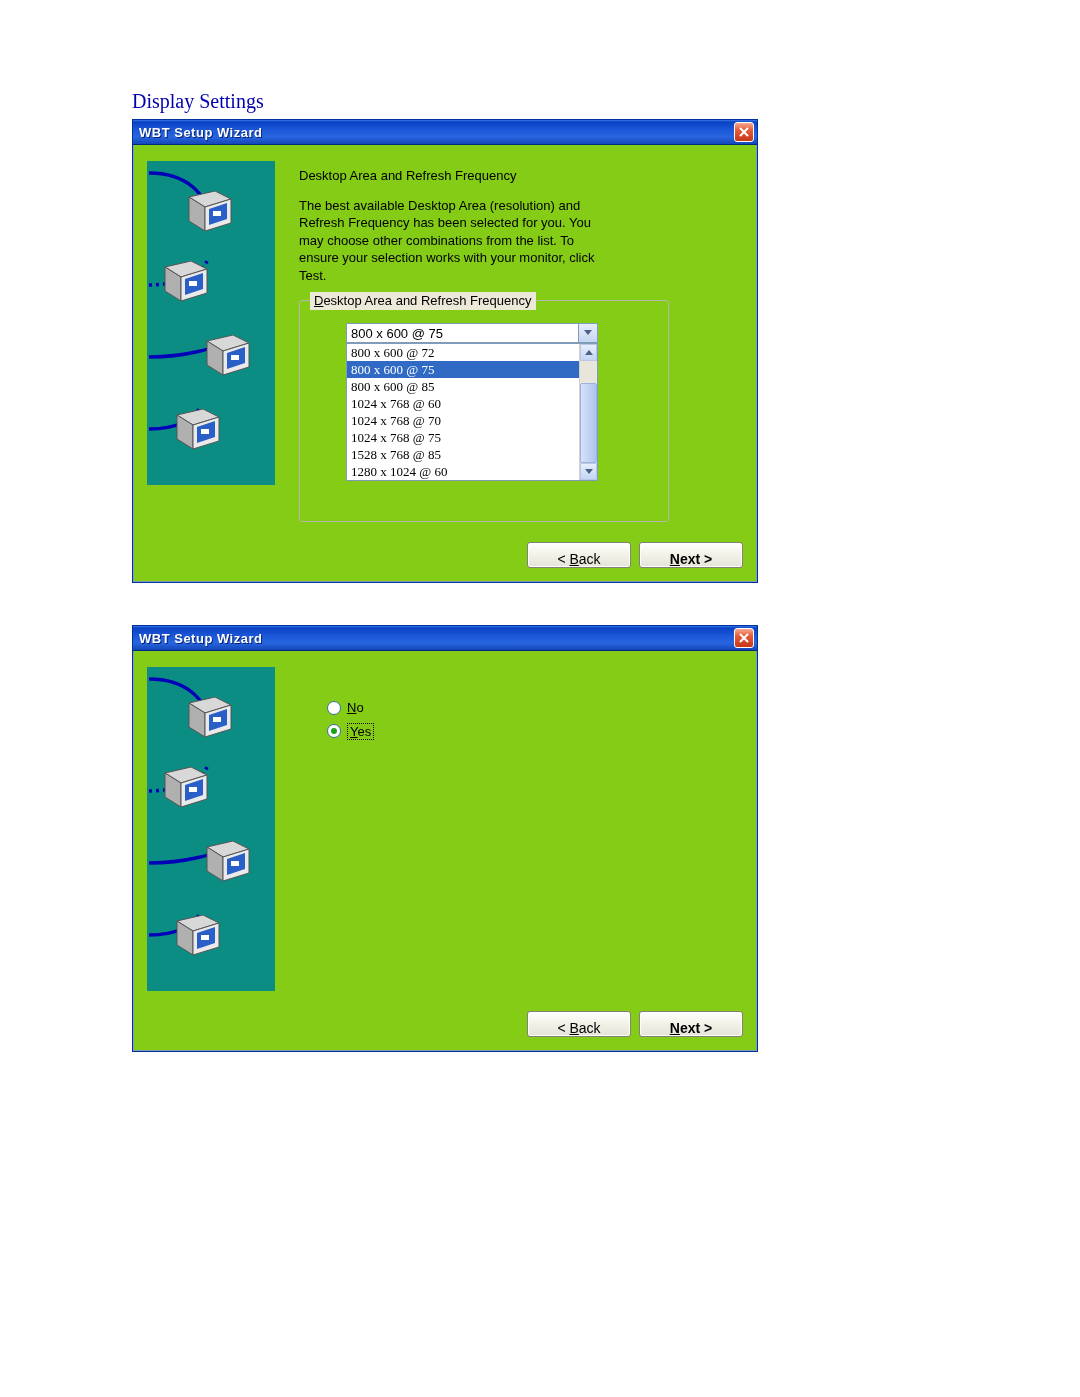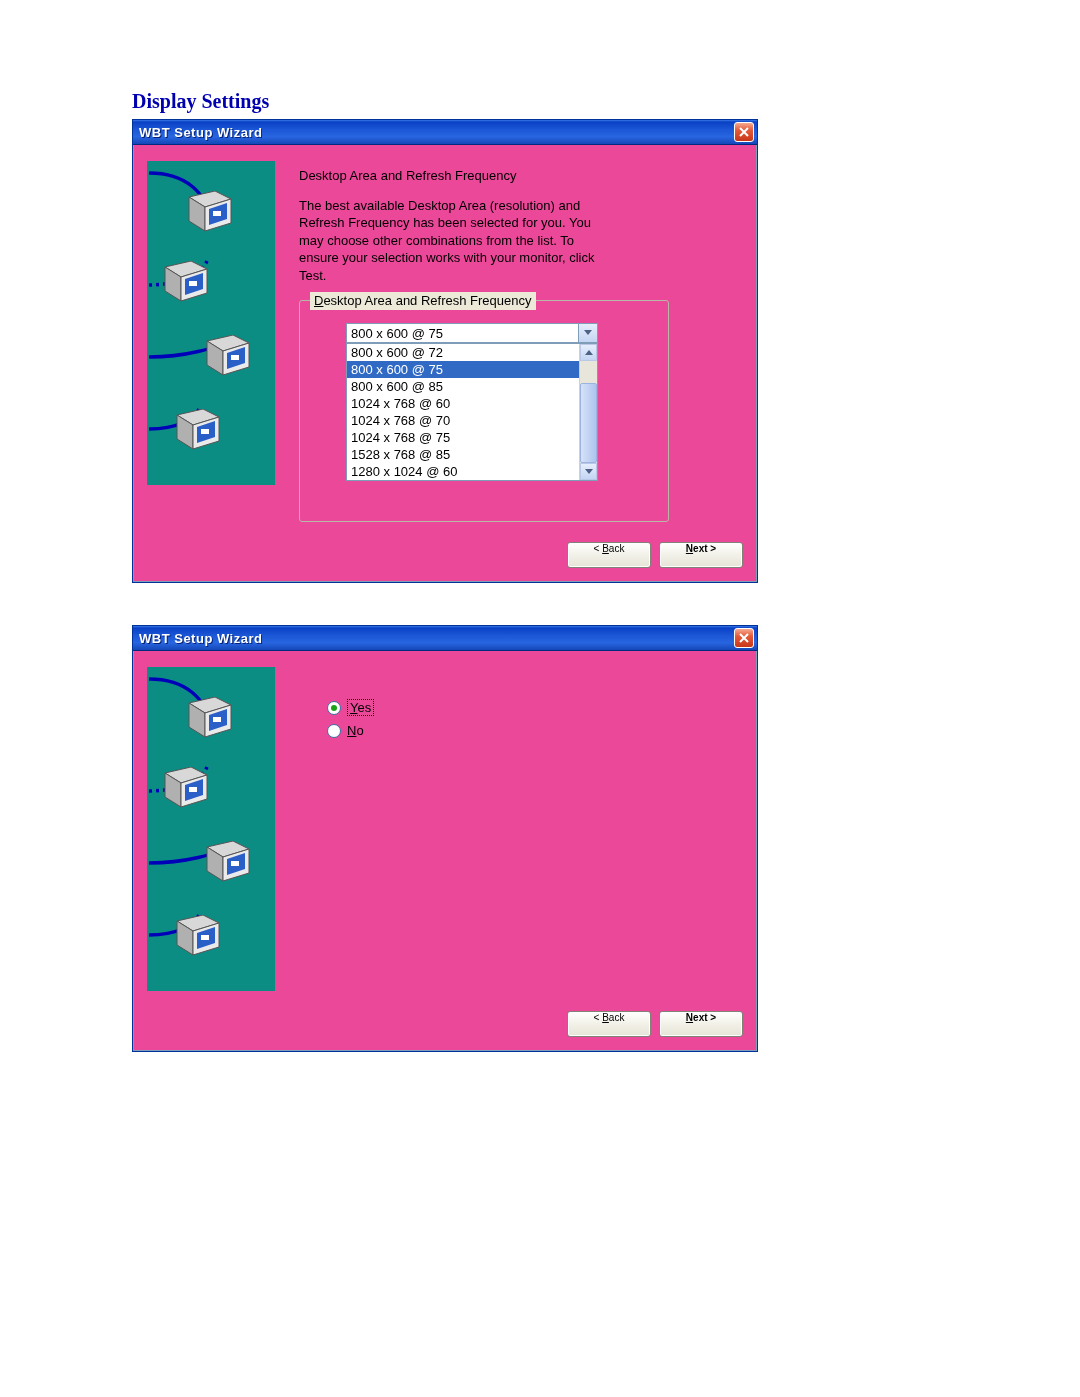--- a/index.html
+++ b/index.html
@@ -10,28 +10,28 @@
     font-size: 13px;
     color: #000;
     width: 1080px;
   }
   .page {
     padding: 90px 132px 40px 132px;
   }
   .section-heading {
     font-family: "Times New Roman", serif;
     font-size: 20px;
-    font-weight: bold;
+    font-weight: normal;
     color: #0000b0;
     margin: 0 0 6px 0;
   }
   .window {
     width: 624px;
     border: 1px solid #003399;
-    background: #ec4899;
+    background: #84cc16;
     box-shadow: 0 0 0 1px #7f9db9 inset;
   }
   .titlebar {
     height: 24px;
     background: linear-gradient(to bottom, #3a79e6 0%, #0a41c4 8%, #1b57d6 40%, #2865e0 70%, #1447b8 100%);
     border-bottom: 1px solid #002a80;
     display: flex;
     align-items: center;
     justify-content: space-between;
     padding: 0 3px 0 6px;
@@ -146,20 +146,21 @@
     background: #ffffff;
     width: 252px;
     box-sizing: border-box;
     display: flex;
   }
   .combo-items {
     flex: 1;
     padding: 0;
     margin: 0;
     list-style: none;
+    font-family: Liberation Serif, serif;
   }
   .combo-items li {
     padding: 0 4px;
     line-height: 17px;
     height: 17px;
     white-space: nowrap;
   }
   .combo-items li.selected {
     background: #316ac5;
     color: #ffffff;
@@ -190,24 +191,24 @@
     justify-content: flex-end;
     gap: 8px;
     padding: 10px 14px 14px 14px;
   }
   .win-button {
     min-width: 82px;
     height: 24px;
     border: 1px solid #828177;
     border-radius: 3px;
     background: linear-gradient(to bottom, #ffffff 0%, #f2f1e8 50%, #e6e4d7 100%);
-    font-size: 10px;
+    font-size: 14px;
     font-family: inherit;
-    padding: 0 0;
-    display:flex; align-items:flex-start; justify-content:center;
+    padding: 0 10px;
+    display:flex; align-items:flex-end; justify-content:center;
     box-shadow: inset 0 0 0 1px #ffffff;
   }
   .win-button .ul { text-decoration: underline; }
   .radio-row {
     display:flex; align-items:center; gap:6px;
     margin: 6px 0 6px 28px;
   }
   .radio-outline {
     width:14px; height:14px; border:1px solid #3a6ea5; border-radius:50%;
     background:#fff; display:flex; align-items:center; justify-content:center;
@@ -395,29 +396,29 @@
               <polygon points="24,18 42,12 42,28 24,34" fill="#2a5fc8"></polygon>
               <rect x="28" y="20" width="8" height="5" fill="#fff"></rect>
             </svg>
         </div>
       </div>
 
       <div class="content">
         <div style="height:20px;"></div>
 
         <div class="radio-row">
+          <div class="radio-outline"></div>
+          <span><span style="text-decoration:underline">N</span><span>o</span></span>
+        </div>
+        <div class="radio-row">
           <div class="radio-outline">
               <div class="radio-dot"></div>
             </div>
           <span class="radio-label-focus"><span style="text-decoration:underline">Y</span><span>es</span></span>
         </div>
-        <div class="radio-row">
-          <div class="radio-outline"></div>
-          <span><span style="text-decoration:underline">N</span><span>o</span></span>
-        </div>
       </div>
     </div>
     <div class="button-row">
       <div class="win-button">
           <span>&lt; <span class="ul">B</span><span>ack</span></span>
         </div>
       <div class="win-button">
           <span style="font-weight:bold;"><span class="ul">N</span><span style="font-weight:bold;">ext &gt;</span></span>
         </div>
     </div>

